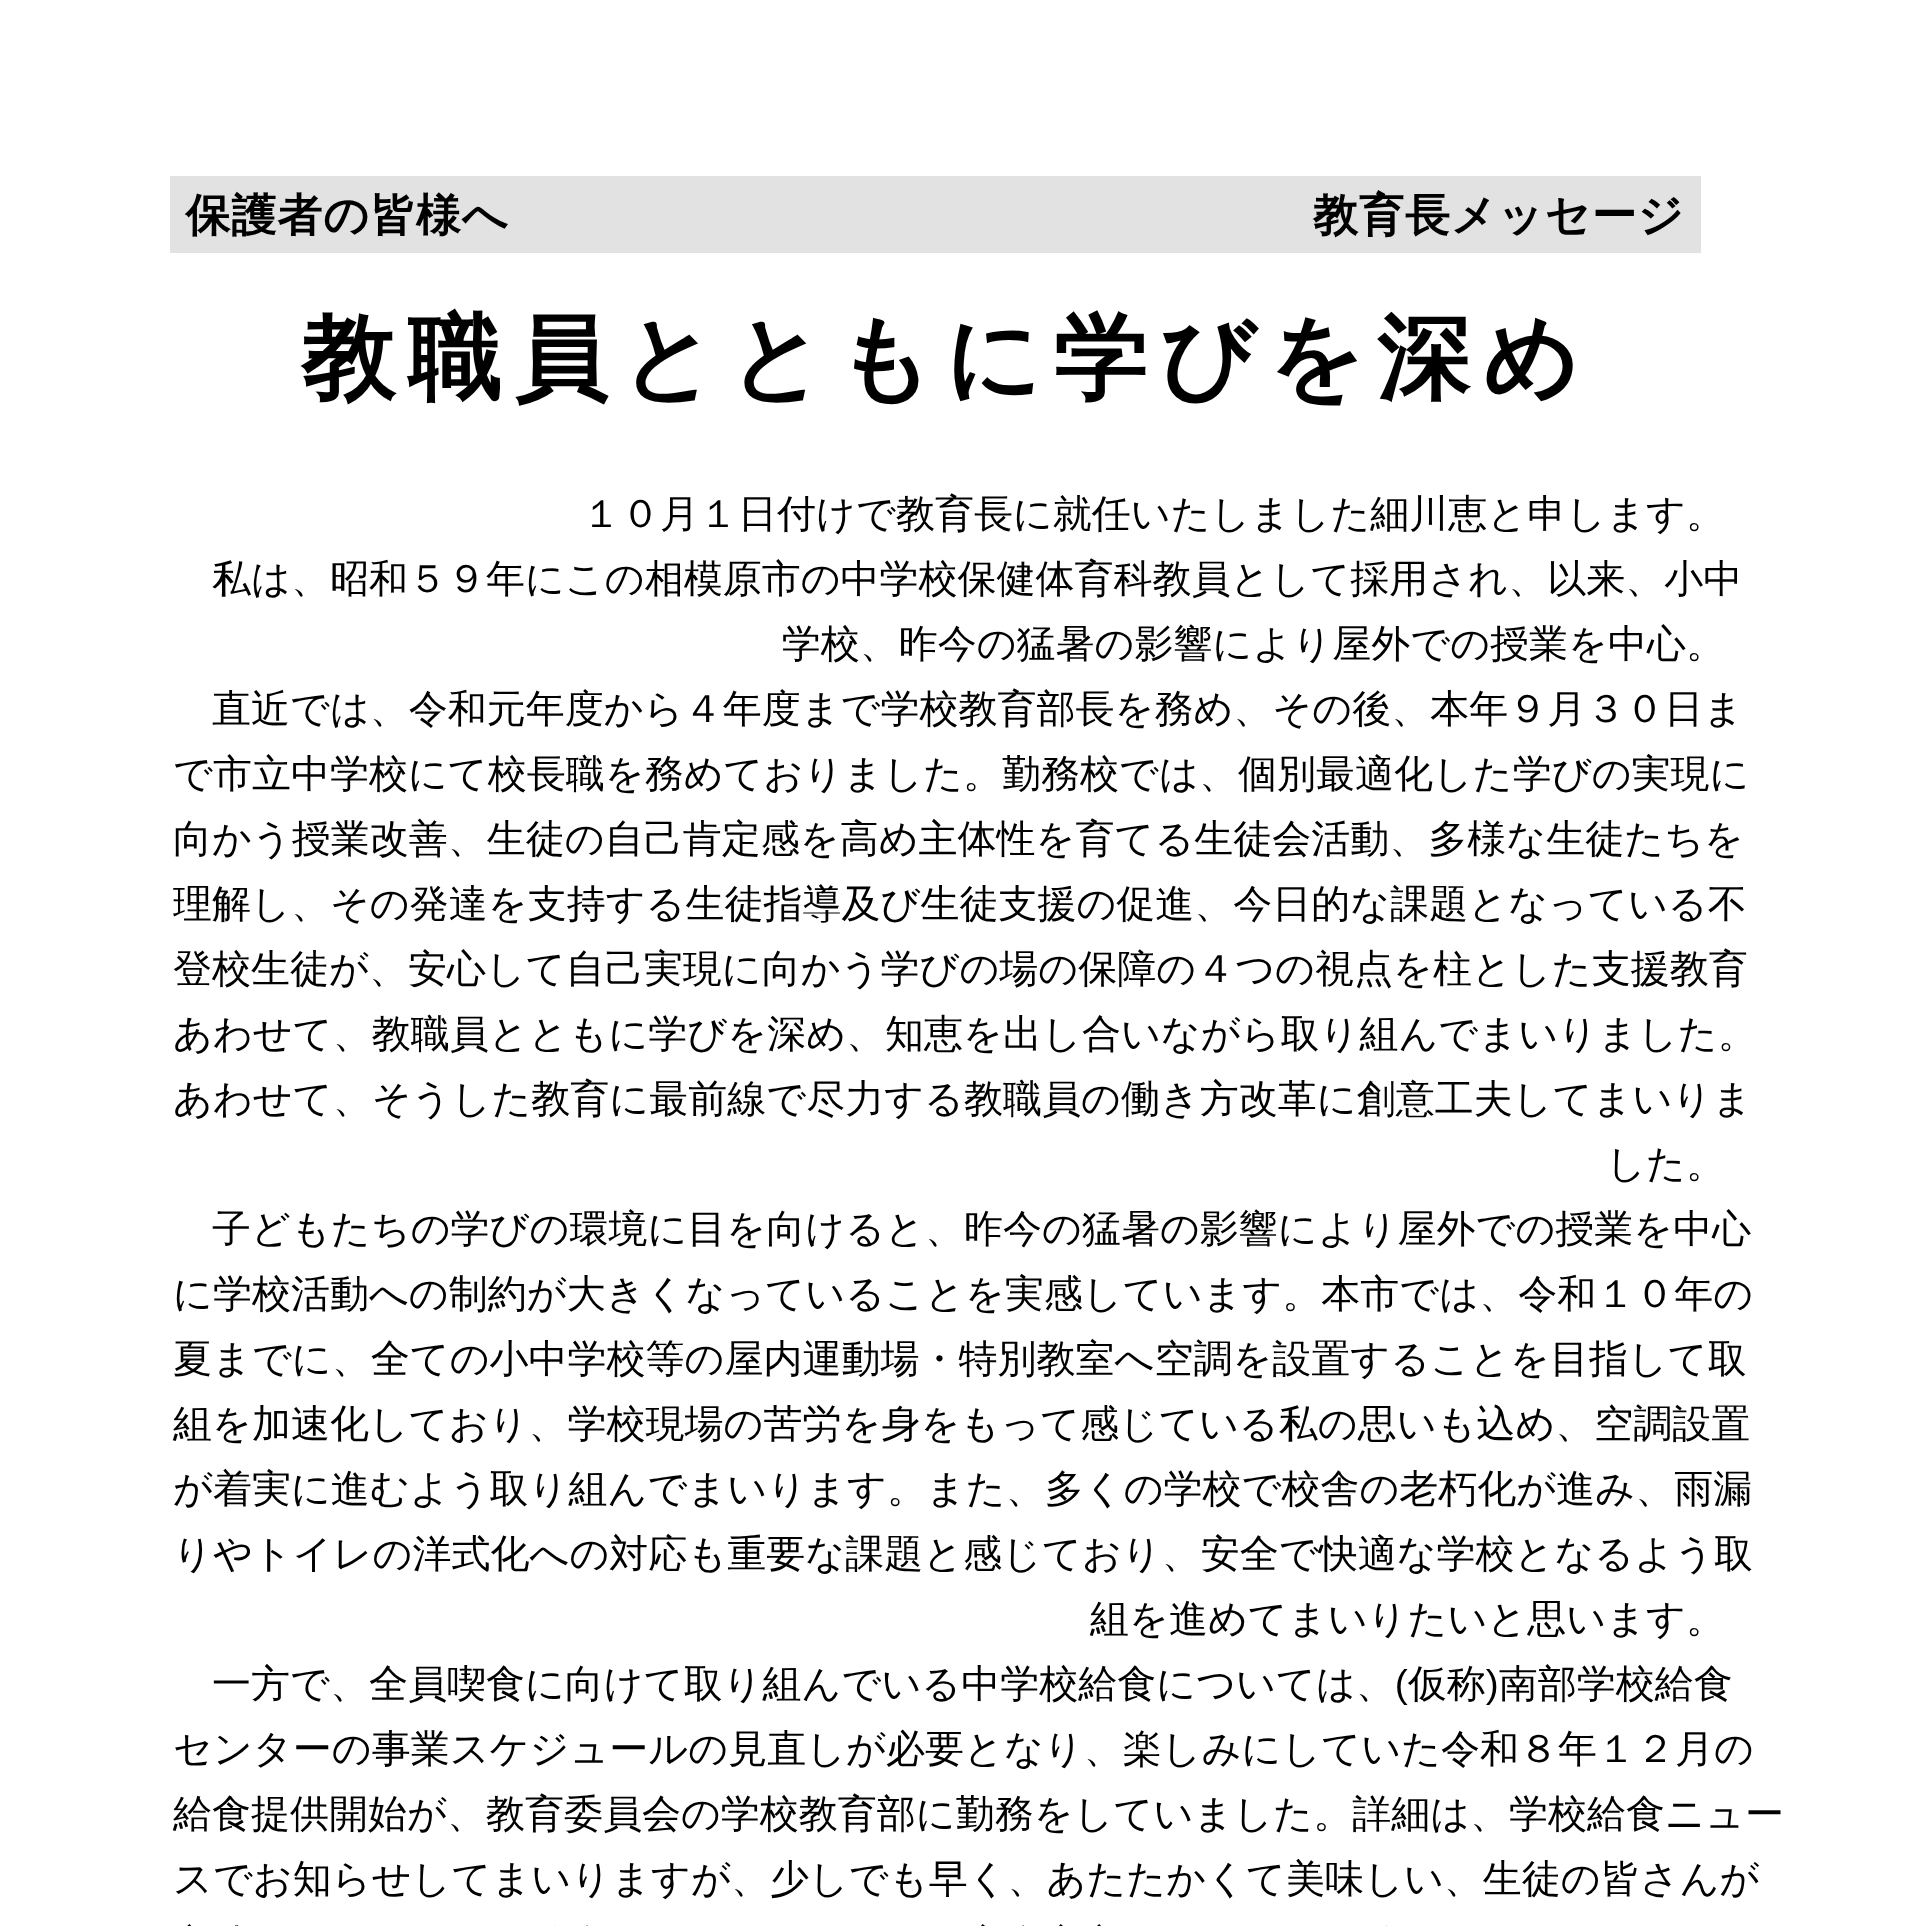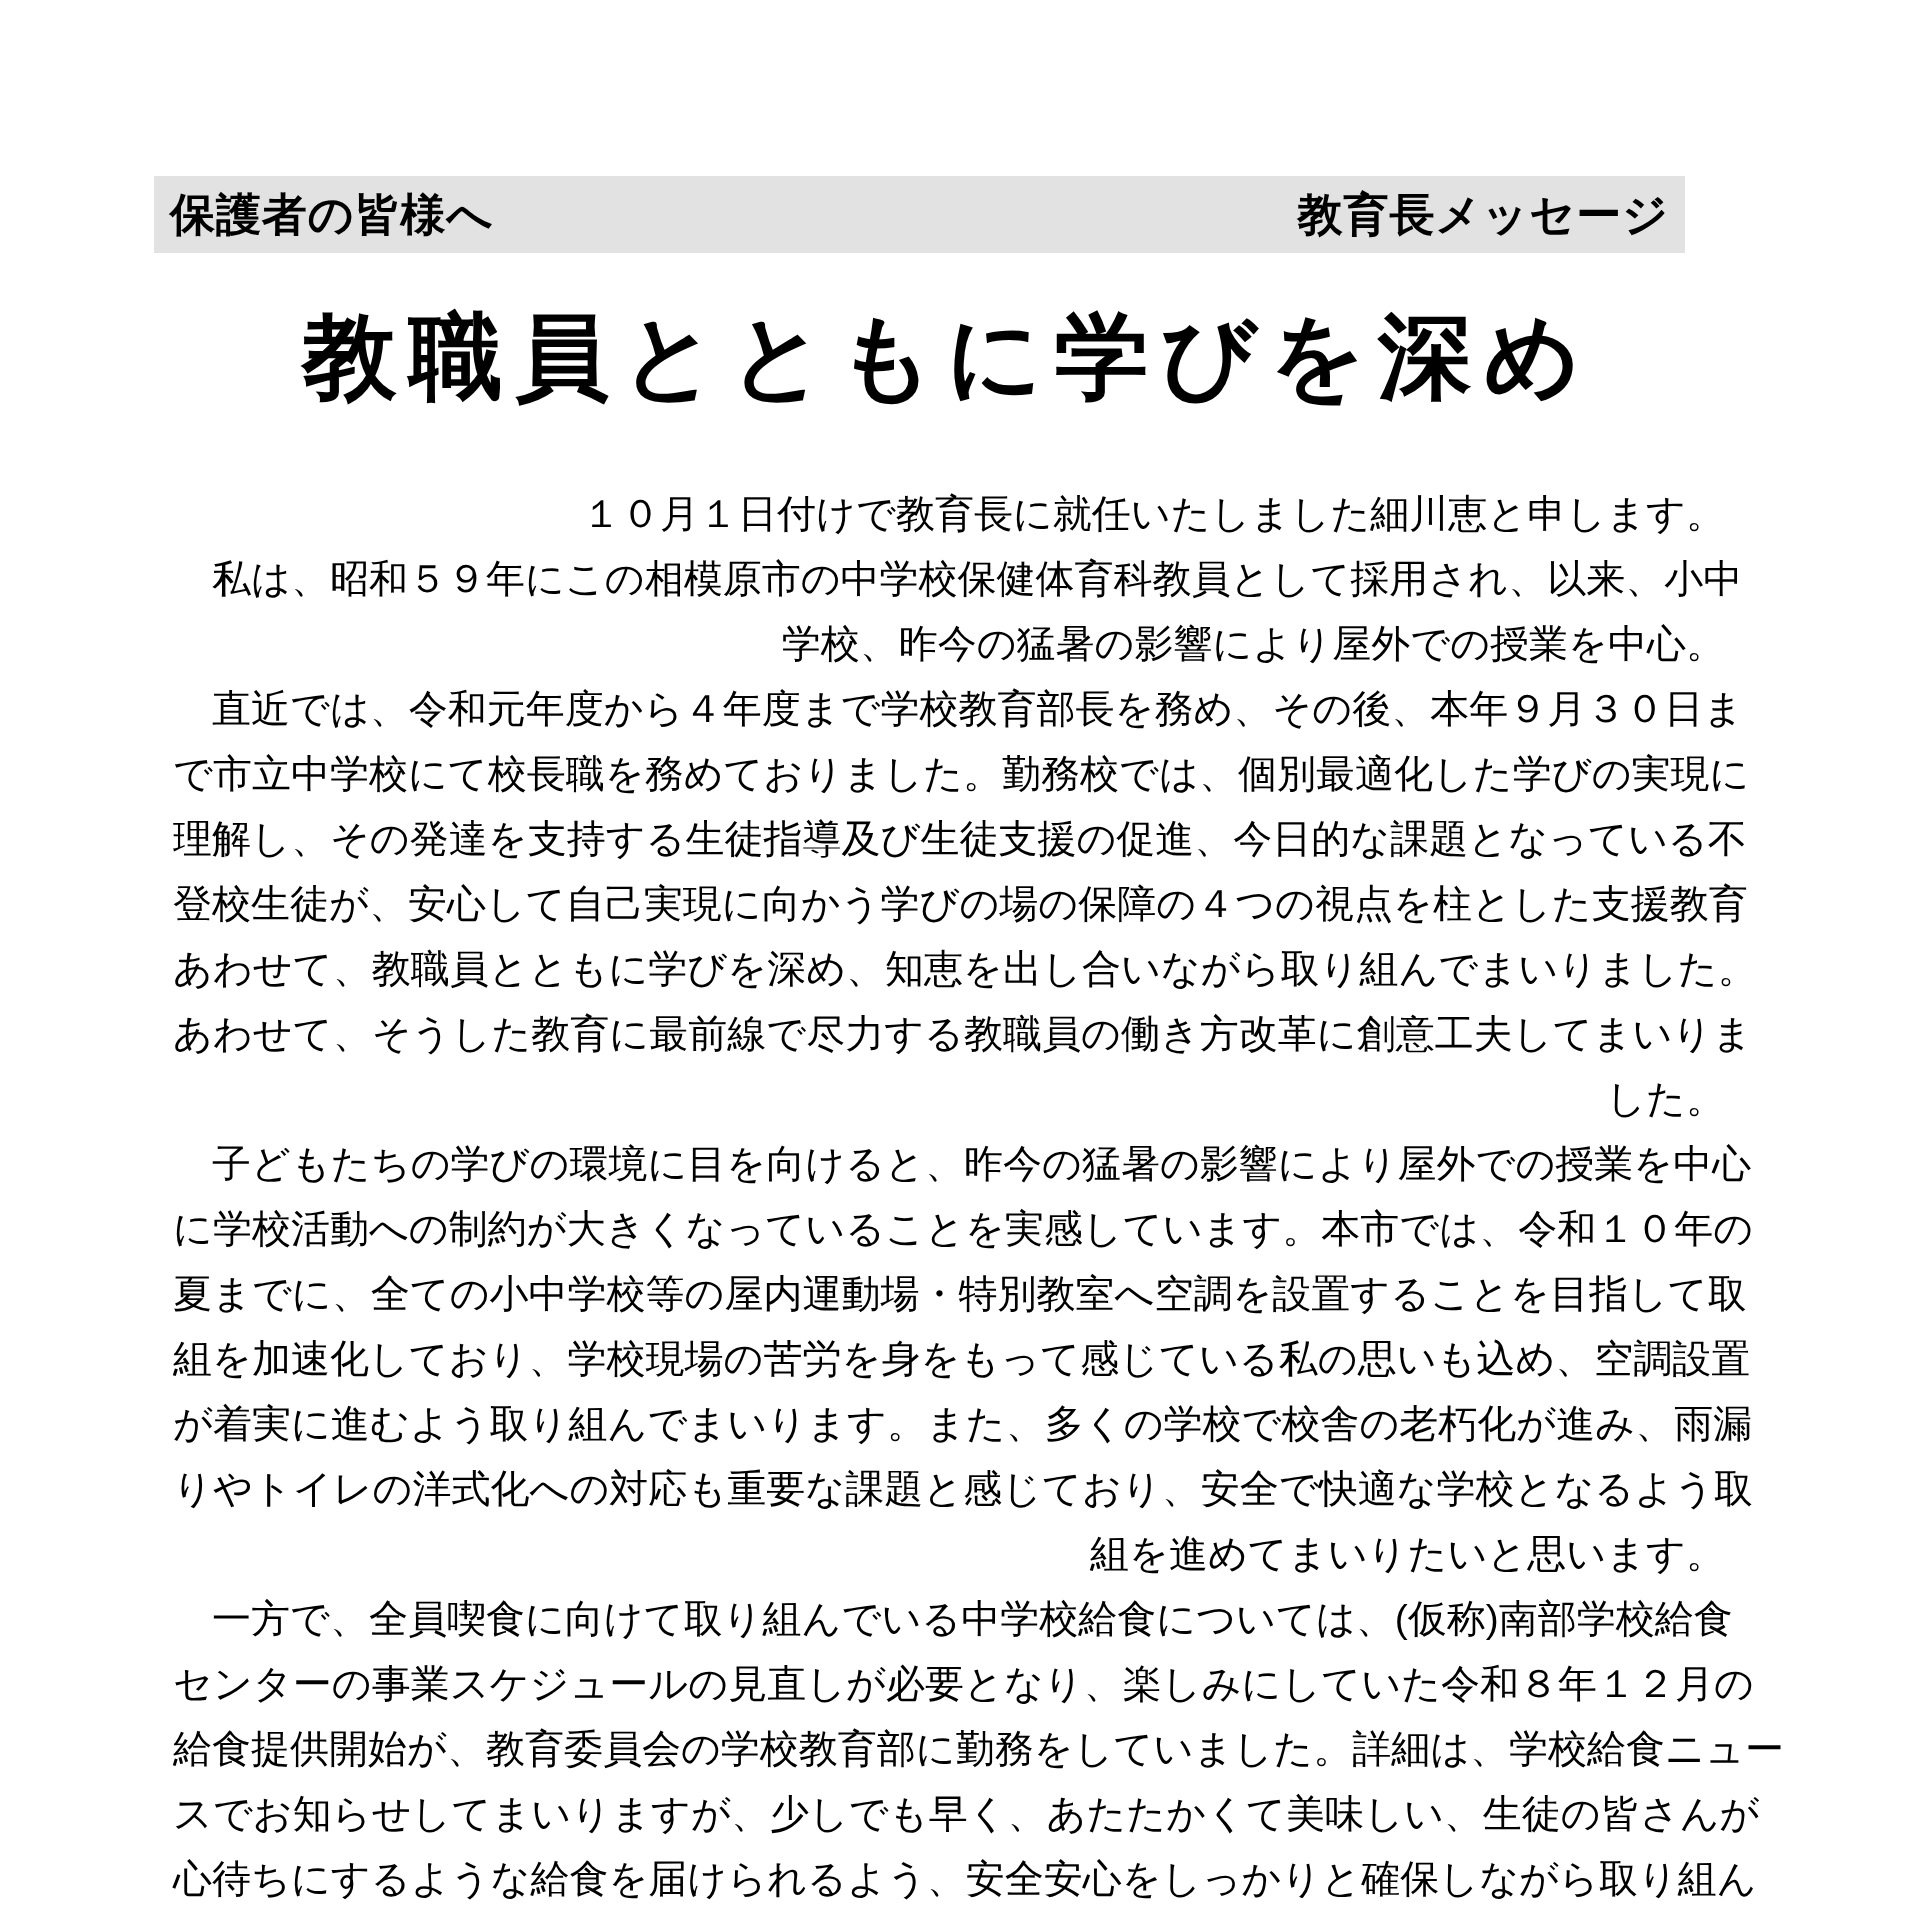--- a/index.html
+++ b/index.html
@@ -11,21 +11,21 @@
     position: relative;
     width: 1910px;
     height: 2703px;
     background: #ffffff;
     font-family: "Liberation Sans", sans-serif;
     color: #000000;
     overflow: hidden;
   }
   .header-bar {
     position: absolute;
-    left: 154px;
+    left: 170px;
     top: 176px;
     width: 1531px;
     height: 77px;
     background: #e2e2e2;
     display: flex;
     justify-content: space-between;
     align-items: center;
     box-sizing: border-box;
     padding: 0 16px;
     font-size: 45px;
@@ -76,20 +76,21 @@
   </div>
 
   <h1 class="doc-title">教職員とともに学びを深め</h1>
 
   <div class="body-text" id="body-text">
       <div class="line">　１０月１日付けで教育長に就任いたしました細川恵と申します。</div>
       <div class="line justify">　私は、昭和５９年にこの相模原市の中学校保健体育科教員として採用され、以来、小中</div>
       <div class="line">学校、昨今の猛暑の影響により屋外での授業を中心。</div>
       <div class="line justify">　直近では、令和元年度から４年度まで学校教育部長を務め、その後、本年９月３０日ま</div>
       <div class="line justify">で市立中学校にて校長職を務めておりました。勤務校では、個別最適化した学びの実現に</div>
+      <div class="line justify">向かう授業改善、生徒の自己肯定感を高め主体性を育てる生徒会活動、多様な生徒たちを</div>
       <div class="line justify">理解し、その発達を支持する生徒指導及び生徒支援の促進、今日的な課題となっている不</div>
       <div class="line justify">登校生徒が、安心して自己実現に向かう学びの場の保障の４つの視点を柱とした支援教育</div>
       <div class="line justify">あわせて、教職員とともに学びを深め、知恵を出し合いながら取り組んでまいりました。</div>
       <div class="line justify">あわせて、そうした教育に最前線で尽力する教職員の働き方改革に創意工夫してまいりま</div>
       <div class="line">した。</div>
       <div class="line justify">　子どもたちの学びの環境に目を向けると、昨今の猛暑の影響により屋外での授業を中心</div>
       <div class="line justify">に学校活動への制約が大きくなっていることを実感しています。本市では、令和１０年の</div>
       <div class="line justify">夏までに、全ての小中学校等の屋内運動場・特別教室へ空調を設置することを目指して取</div>
       <div class="line justify">組を加速化しており、学校現場の苦労を身をもって感じている私の思いも込め、空調設置</div>
       <div class="line justify">が着実に進むよう取り組んでまいります。また、多くの学校で校舎の老朽化が進み、雨漏</div>

